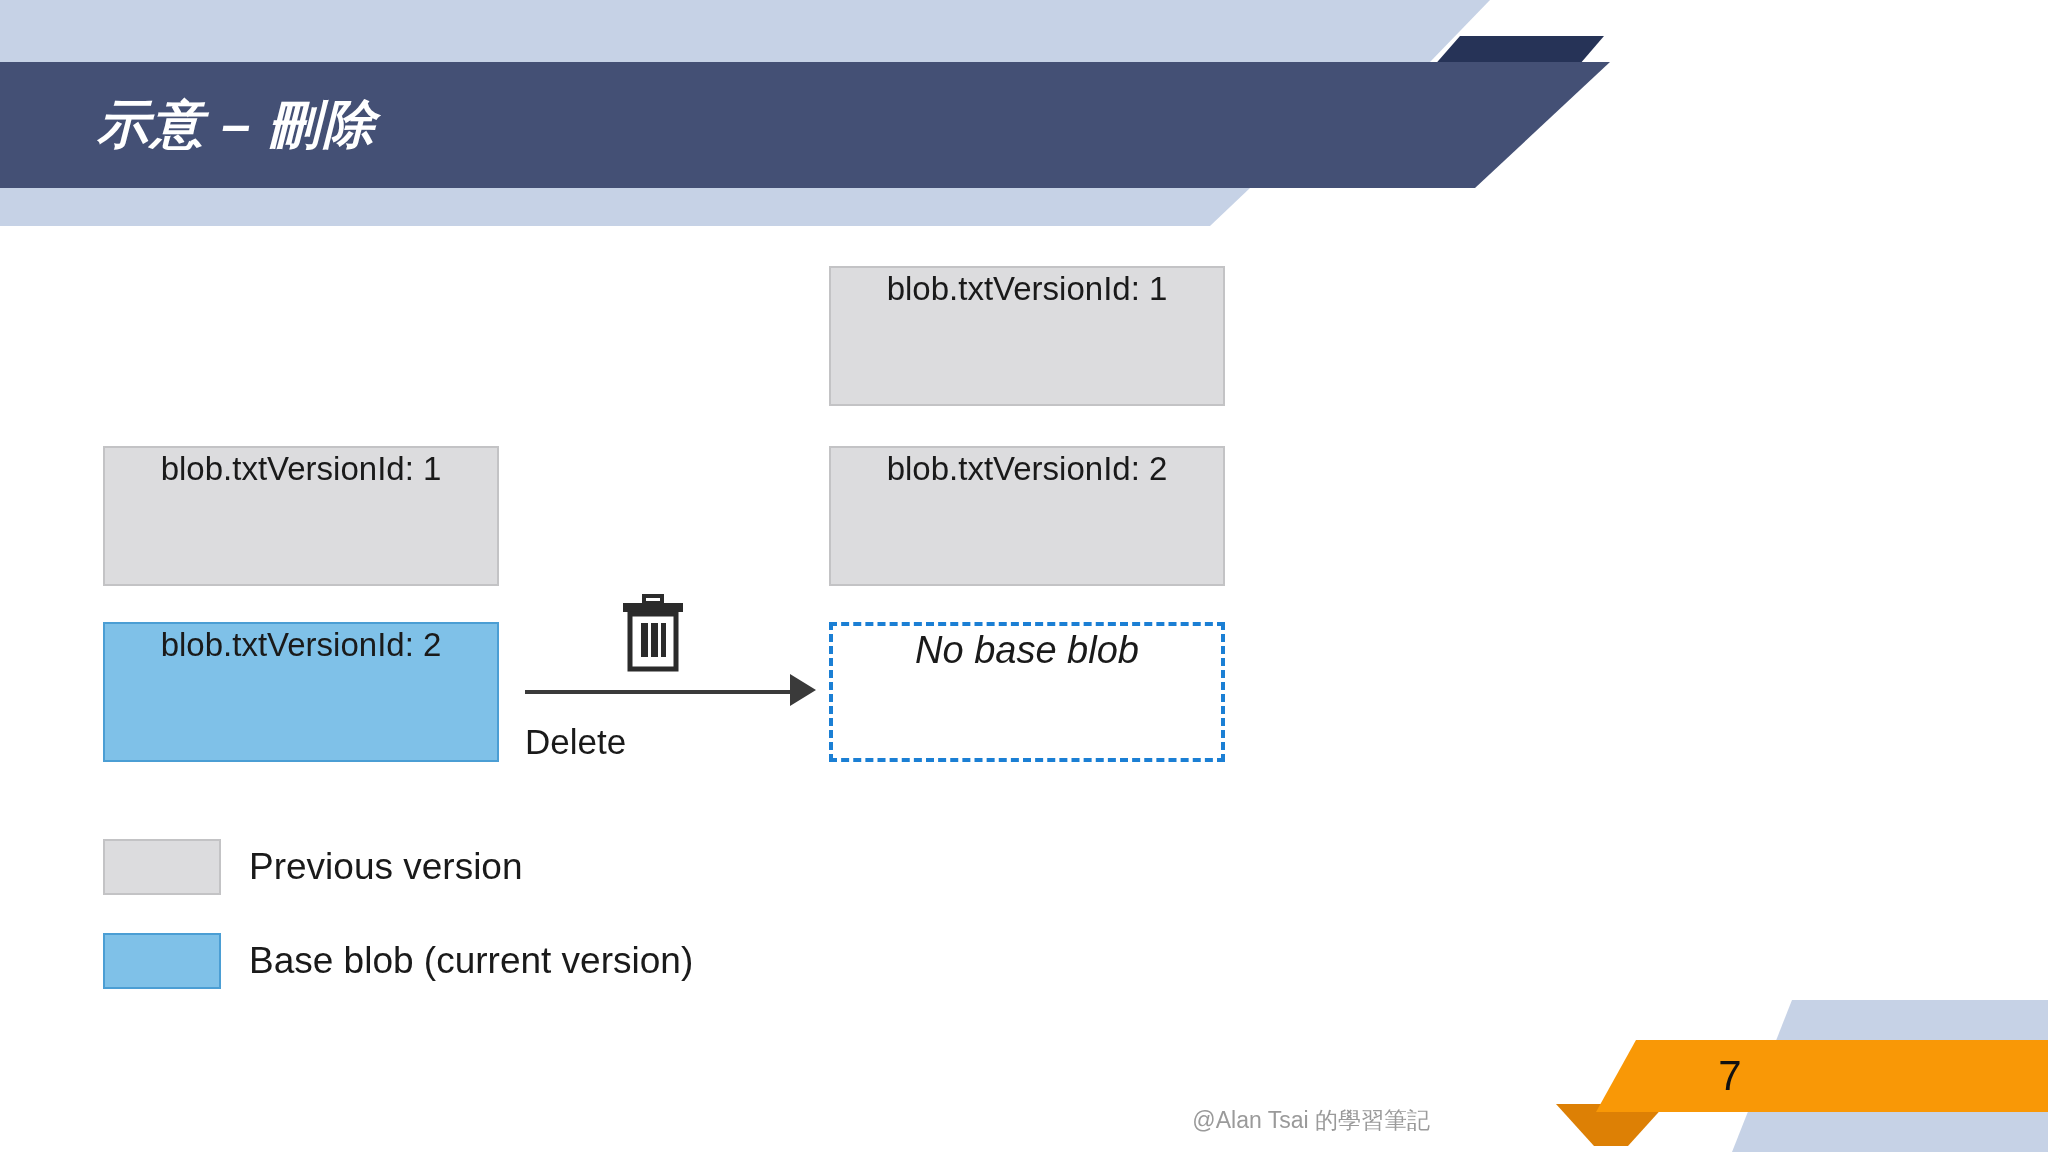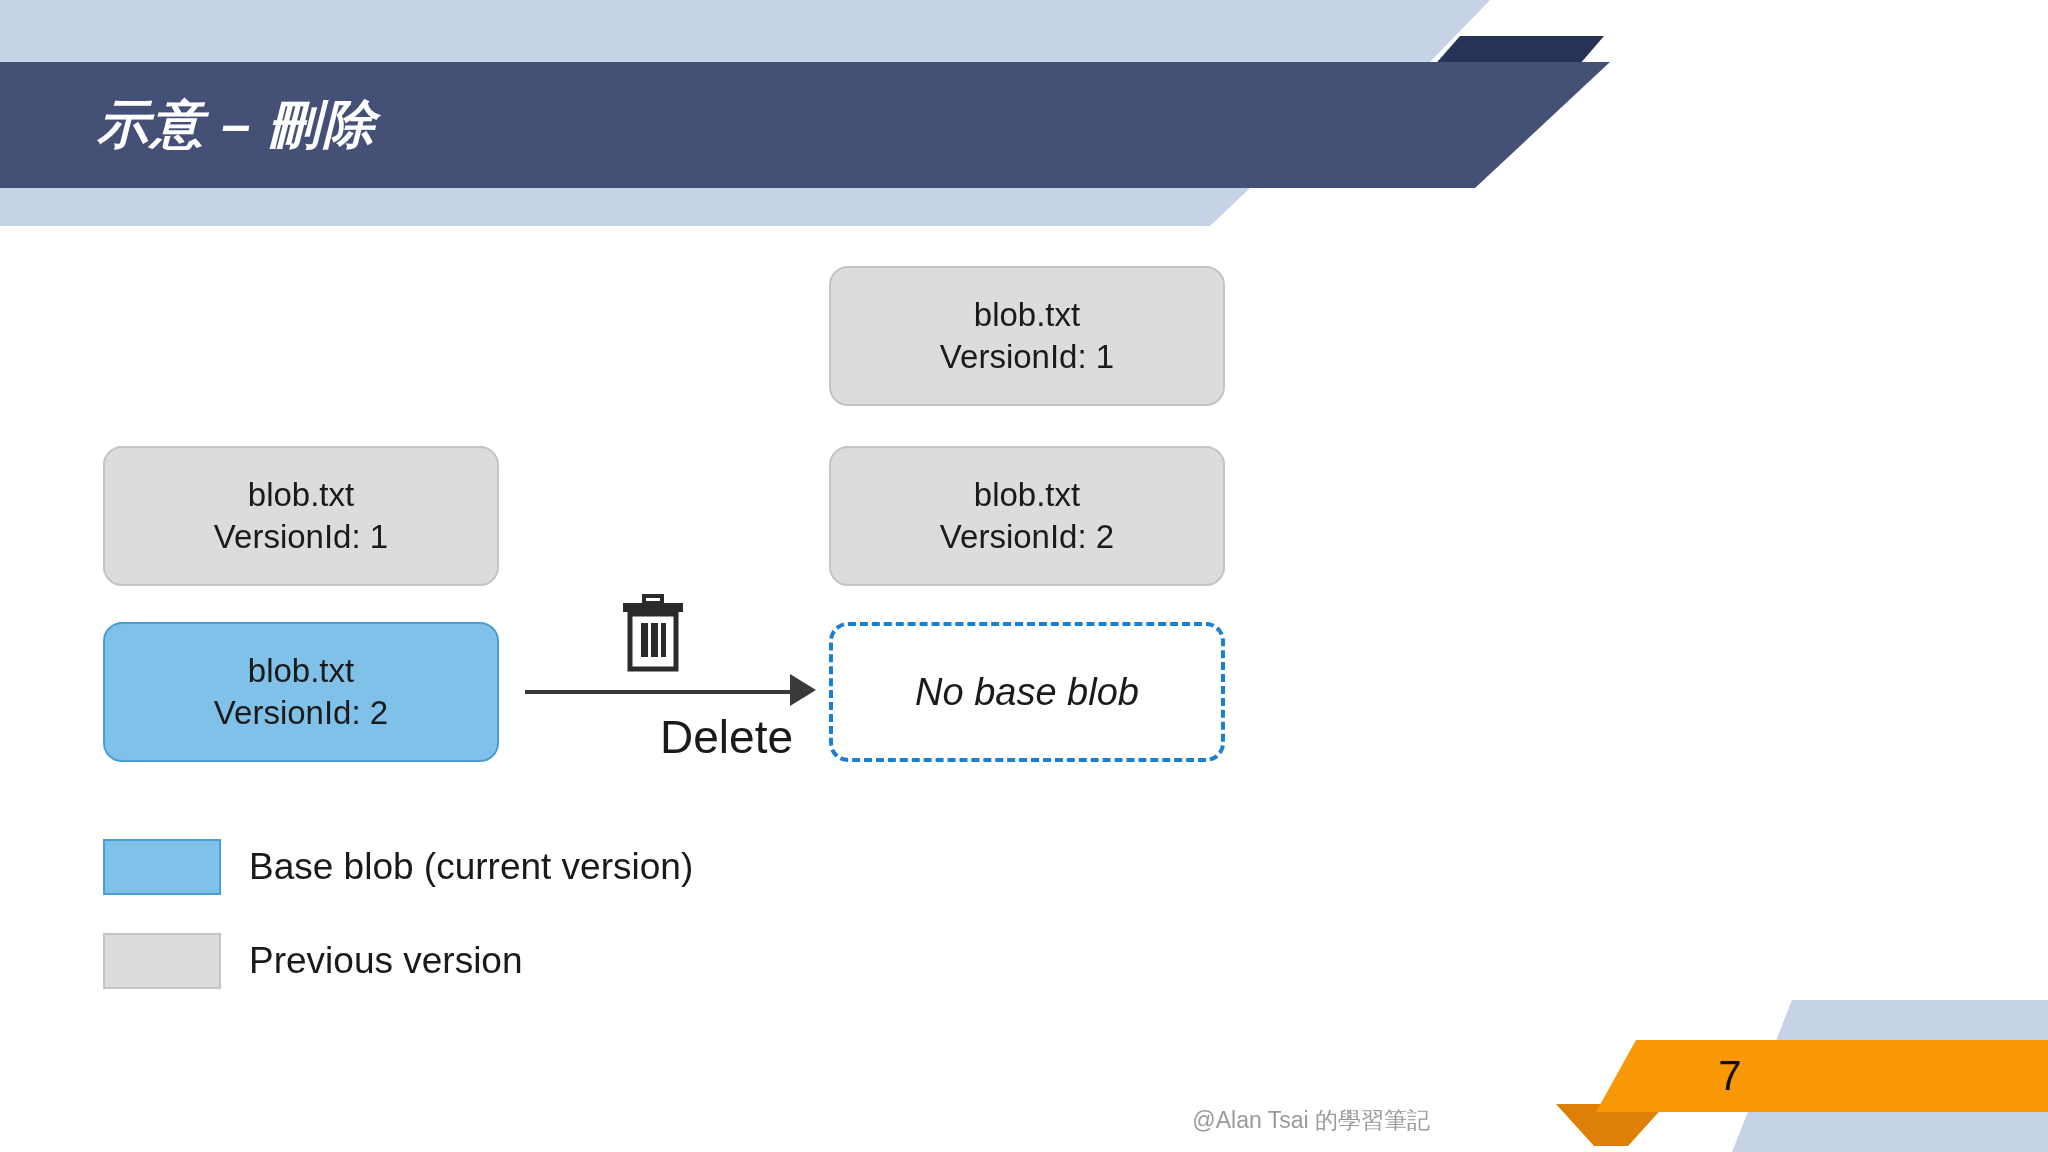--- a/index.html
+++ b/index.html
@@ -43,27 +43,25 @@
     white-space:nowrap;
     font-family:"Liberation Sans", sans-serif;
     font-style:italic;
   }
 
   
   .blob-box{
     position:absolute;
     box-sizing:border-box;
     display:flex;
-    flex-direction:column;
     justify-content:center;
     font-size:33px;
     color:#1a1a1a;
     line-height:1.28;
     text-align:center;
-    border-radius:19px;
   }
   .box-prev{
     background:#dcdcde;
     border:2px solid #c3c3c5;
   }
   .box-base{
     background:#7fc1e8;
     border:2px solid #4b9ed4;
   }
   .box-empty{
@@ -89,23 +87,23 @@
   .arrow-head{
     position:absolute;left:265px;top:68px;width:0;height:0;
     border-top:16px solid transparent;
     border-bottom:16px solid transparent;
     border-left:26px solid #3a3a3a;
   }
   .trash-icon{
     position:absolute;left:95px;top:-12px;width:66px;height:78px;
   }
   .delete-label{
-    position:absolute;left:0;top:100px;width:268px;
-    text-align:right;
-    font-size:46px;
+    position:absolute;left:0;top:112px;width:268px;
+    text-align:left;
+    font-size:35px;
     color:#1a1a1a;
     line-height:1.35;
   }
 
   
   .legend{position:absolute;left:103px;top:838px;}
   .legend-row{display:flex;align-items:center;height:58px;margin-bottom:36px;}
   .legend-swatch{
     width:118px;height:56px;box-sizing:border-box;margin-right:28px;flex:0 0 auto;
   }
@@ -193,26 +191,26 @@
     </span>
     <div class="arrow-line"></div>
     <div class="arrow-head"></div>
     <div class="delete-label">
       <div>Delete</div>
     </div>
   </div>
 
   <div class="legend">
     <div class="legend-row">
+      <span class="legend-swatch sw-prev"></span>
+      <span class="legend-label">Previous version</span>
+    </div>
+    <div class="legend-row">
       <span class="legend-swatch sw-base"></span>
       <span class="legend-label">Base blob (current version)</span>
-    </div>
-    <div class="legend-row">
-      <span class="legend-swatch sw-prev"></span>
-      <span class="legend-label">Previous version</span>
     </div>
   </div>
 
   <div class="footer-note">@Alan Tsai 的學習筆記</div>
 
   <div class="btm-lightband"></div>
   <div class="btm-orange-shadow"></div>
   <div class="btm-orange"></div>
   <div class="page-number">7</div>
 

